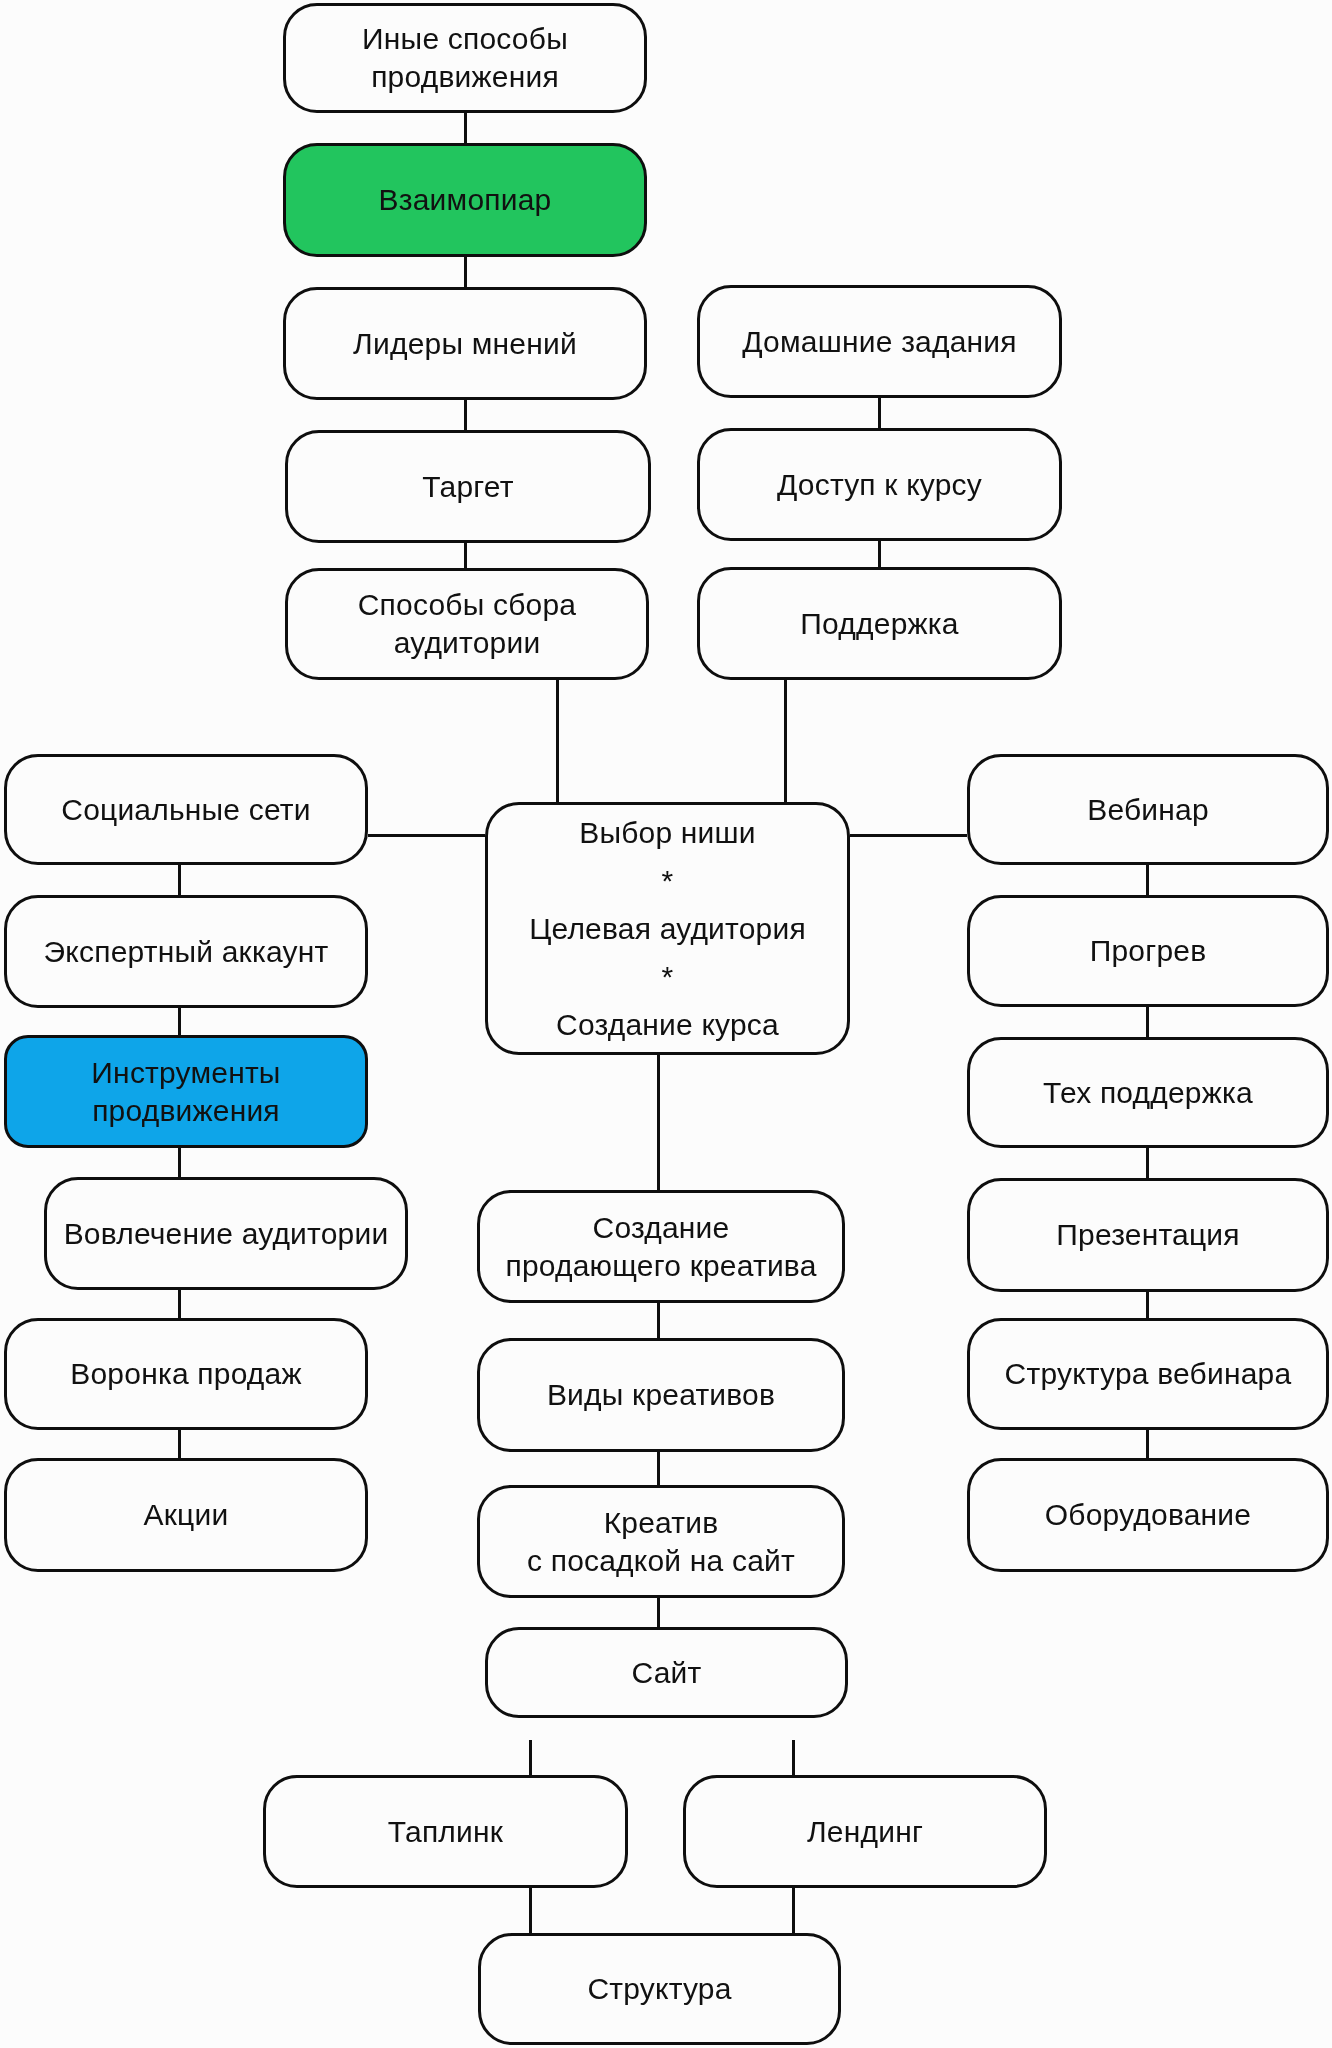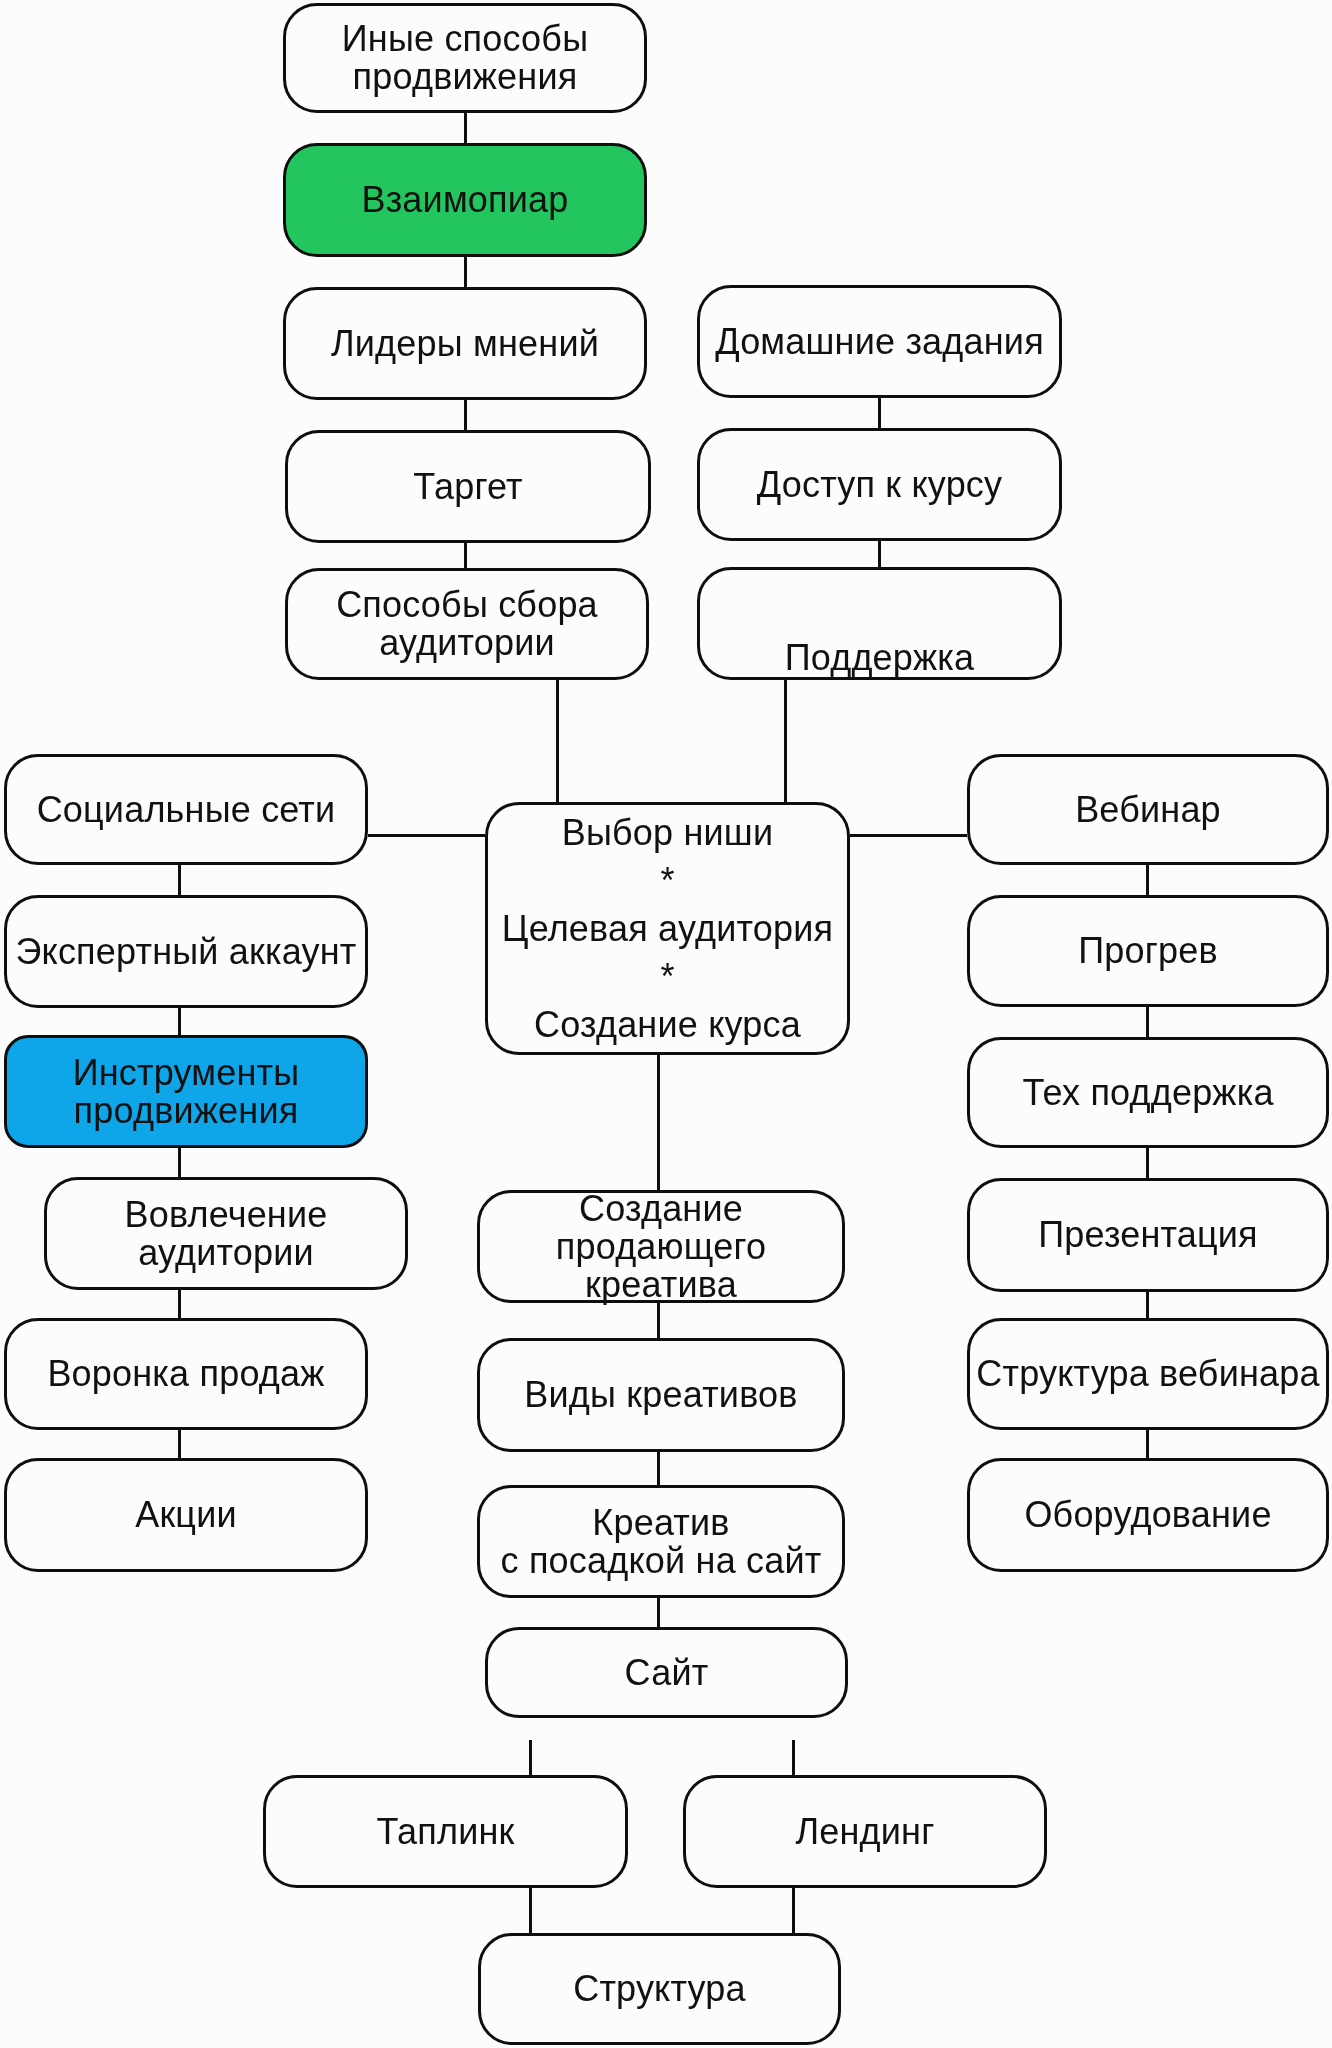--- a/index.html
+++ b/index.html
@@ -17,21 +17,21 @@
   .node {
     position: absolute;
     box-sizing: border-box;
     border-style: solid;
     border-width: 3px;
     border-radius: 34px;
     display: flex;
     align-items: center;
     justify-content: center;
     text-align: center;
-    font-size: 36px;
+    font-size: 30px;
     line-height: 38px;
     white-space: pre-line;
     letter-spacing: 0.2px;
   }
   .edge {
     position: absolute;
   }
 </style>
 </head>
 <body>
@@ -67,21 +67,21 @@
     <div class="edge" style="left: 792px; top: 1888px; width: 3px; height: 45px; background: rgb(14, 14, 14);"></div>
     <div class="node" style="left: 283px; top: 3px; width: 364px; height: 110px; border-color: rgb(14, 14, 14); background: rgb(252, 252, 252);"><span>Иные способы
 продвижения</span></div>
     <div class="node" style="left: 283px; top: 143px; width: 364px; height: 114px; border-color: rgb(14, 14, 14); background: #22c55e; align-items: center;"><span>Взаимопиар</span></div>
     <div class="node" style="left: 283px; top: 287px; width: 364px; height: 113px; border-color: rgb(14, 14, 14); background: rgb(252, 252, 252);"><span>Лидеры мнений</span></div>
     <div class="node" style="left: 285px; top: 430px; width: 366px; height: 113px; border-color: rgb(14, 14, 14); background: rgb(252, 252, 252);"><span>Таргет</span></div>
     <div class="node" style="left: 285px; top: 568px; width: 364px; height: 112px; border-color: rgb(14, 14, 14); background: rgb(252, 252, 252);"><span>Способы сбора
 аудитории</span></div>
     <div class="node" style="left: 697px; top: 285px; width: 365px; height: 113px; border-color: rgb(14, 14, 14); background: rgb(252, 252, 252);"><span>Домашние задания</span></div>
     <div class="node" style="left: 697px; top: 428px; width: 365px; height: 113px; border-color: rgb(14, 14, 14); background: rgb(252, 252, 252);"><span>Доступ к курсу</span></div>
-    <div class="node" style="left: 697px; top: 567px; width: 365px; height: 113px; border-color: rgb(14, 14, 14); background: rgb(252, 252, 252); align-items: flex-end;"><span>Поддержка</span></div>
+    <div class="node" style="left: 697px; top: 567px; width: 365px; height: 113px; border-color: rgb(14, 14, 14); background: rgb(252, 252, 252);"><span>Поддержка</span></div>
     <div class="node" style="left: 485px; top: 802px; width: 365px; height: 253px; border-color: rgb(14, 14, 14); background: rgb(252, 252, 252); line-height: 48px;"><span>Выбор ниши
 *
 Целевая аудитория
 *
 Создание курса</span></div>
     <div class="node" style="left: 4px; top: 895px; width: 364px; height: 113px; border-color: rgb(14, 14, 14); background: rgb(252, 252, 252);"><span>Экспертный аккаунт</span></div>
     <div class="node" style="left: 4px; top: 754px; width: 364px; height: 111px; border-color: rgb(14, 14, 14); background: rgb(252, 252, 252);"><span>Социальные сети</span></div>
     <div class="node" style="left: 4px; top: 1035px; width: 364px; height: 113px; border-color: rgb(14, 14, 14); background: #0ea5e9; border-radius: 24px;"><span>Инструменты
 продвижения</span></div>
     <div class="node" style="left: 4px; top: 1177px; width: 364px; height: 113px; border-color: rgb(14, 14, 14); background: rgb(252, 252, 252); margin-left: 40px;"><span>Вовлечение аудитории</span></div>

